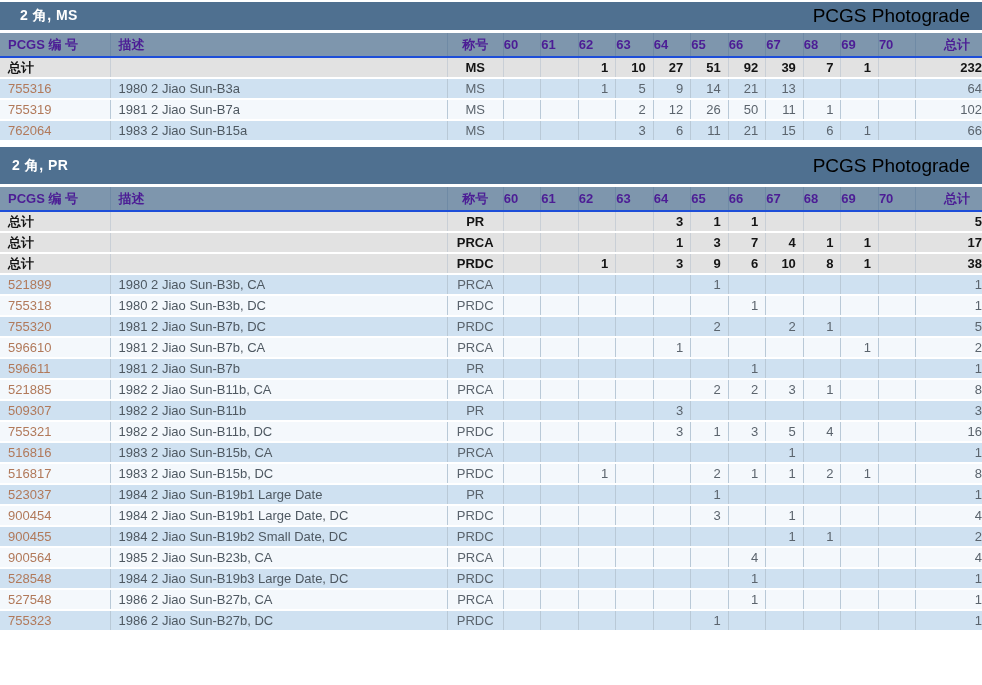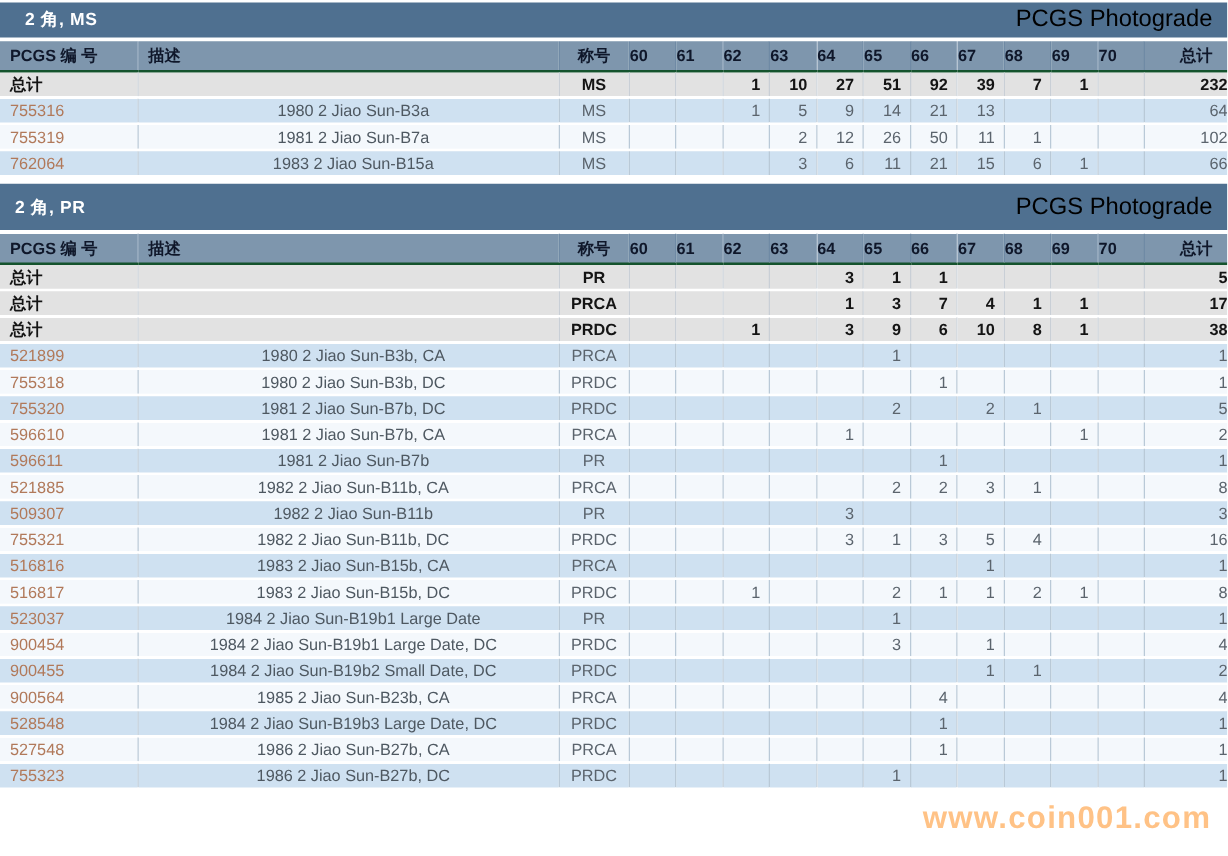--- a/index.html
+++ b/index.html
@@ -13,40 +13,40 @@
     align-items:center; padding:0 12px; width:982px;
   }
   .bar1 { height:28px; margin-top:2px;padding-left:20px; }
   .bar2 { height:37px; margin-top:5px; }
   .bar-title { font-weight:bold; font-size:14px; letter-spacing:0.5px; }
   .photograde { color:#000000; font-size:19px; text-decoration:none; cursor:pointer; }
   table { border-collapse:collapse; table-layout:fixed; width:982px; margin-top:3px; }
   col.c-id { width:110px; } col.c-desc { width:337px; } col.c-desig { width:56px; }
   col.c-grade { width:37.5px; } col.c-total { width:66px; }
   th {
-    background:#7e96ad; color:#0f172a; font-weight:bold; font-size:13px;
-    height:24px; padding:0; border-bottom:2px solid #14532d; border-left:1px solid #6f8aa5;
+    background:#7e96ad; color:#4c1d95; font-weight:bold; font-size:13px;
+    height:24px; padding:0; border-bottom:2px solid #1d4ed8; border-left:1px solid #6f8aa5;
     white-space:nowrap; overflow:hidden;
   }
   th:first-child { border-left:none; }
   th.h-id, th.h-desc { text-align:left; padding-left:8px; }
   th.h-desig { text-align:center; }
   th.h-grade { text-align:right; padding-right:23px; }
   th.h-total { text-align:right; padding-right:12px; }
   td {
     height:21px; padding:0; border-bottom:2px solid #fff; border-left:1px solid #b9c9d7;
     color:#5b646d; white-space:nowrap; overflow:hidden; font-size:13px;
   }
   td:first-child { border-left:none; }
   tr.stripe-a td { background:#cfe1f1; }
   tr.stripe-b td { background:#f4f8fc; }
   tr.total-row td { background:#e2e2e2; font-weight:bold; color:#1b1b1b; border-left-color:#c9cfd6; }
   td.id-cell { padding-left:8px; }
   tr.stripe-a td.id-cell, tr.stripe-b td.id-cell { color:#b1795a; cursor:pointer; }
-  td.desc-cell { padding-left:8px; color:#4e5861;text-align:center; }
+  td.desc-cell { padding-left:8px; color:#4e5861; }
   td.desig-cell { text-align:center; }
   td.grade-cell { text-align:right; padding-right:7px; }
   td.total-cell { text-align:right; }
   tr.total-row td.grade-cell, tr.total-row td.total-cell,
   tr.total-row td.desig-cell, tr.total-row td.id-cell { color:#141414; }
   .watermark {
     position:absolute; top:640px; right:13px; font-size:25px; font-weight:bold;
     color:#ff9e3d; opacity:0.62; letter-spacing:1px; pointer-events:none;
     font-family:"Liberation Sans","DejaVu Sans",sans-serif;
   }
@@ -549,14 +549,13 @@
           <td class="grade-cell"></td>
           <td class="grade-cell"></td>
           <td class="grade-cell"></td>
           <td class="grade-cell"></td>
           <td class="grade-cell"></td>
           <td class="total-cell">1</td>
         </tr>
       </tbody>
   </table>
 
-  <div class="watermark">www.coin001.com</div>
 </div>
 
 </body></html>

